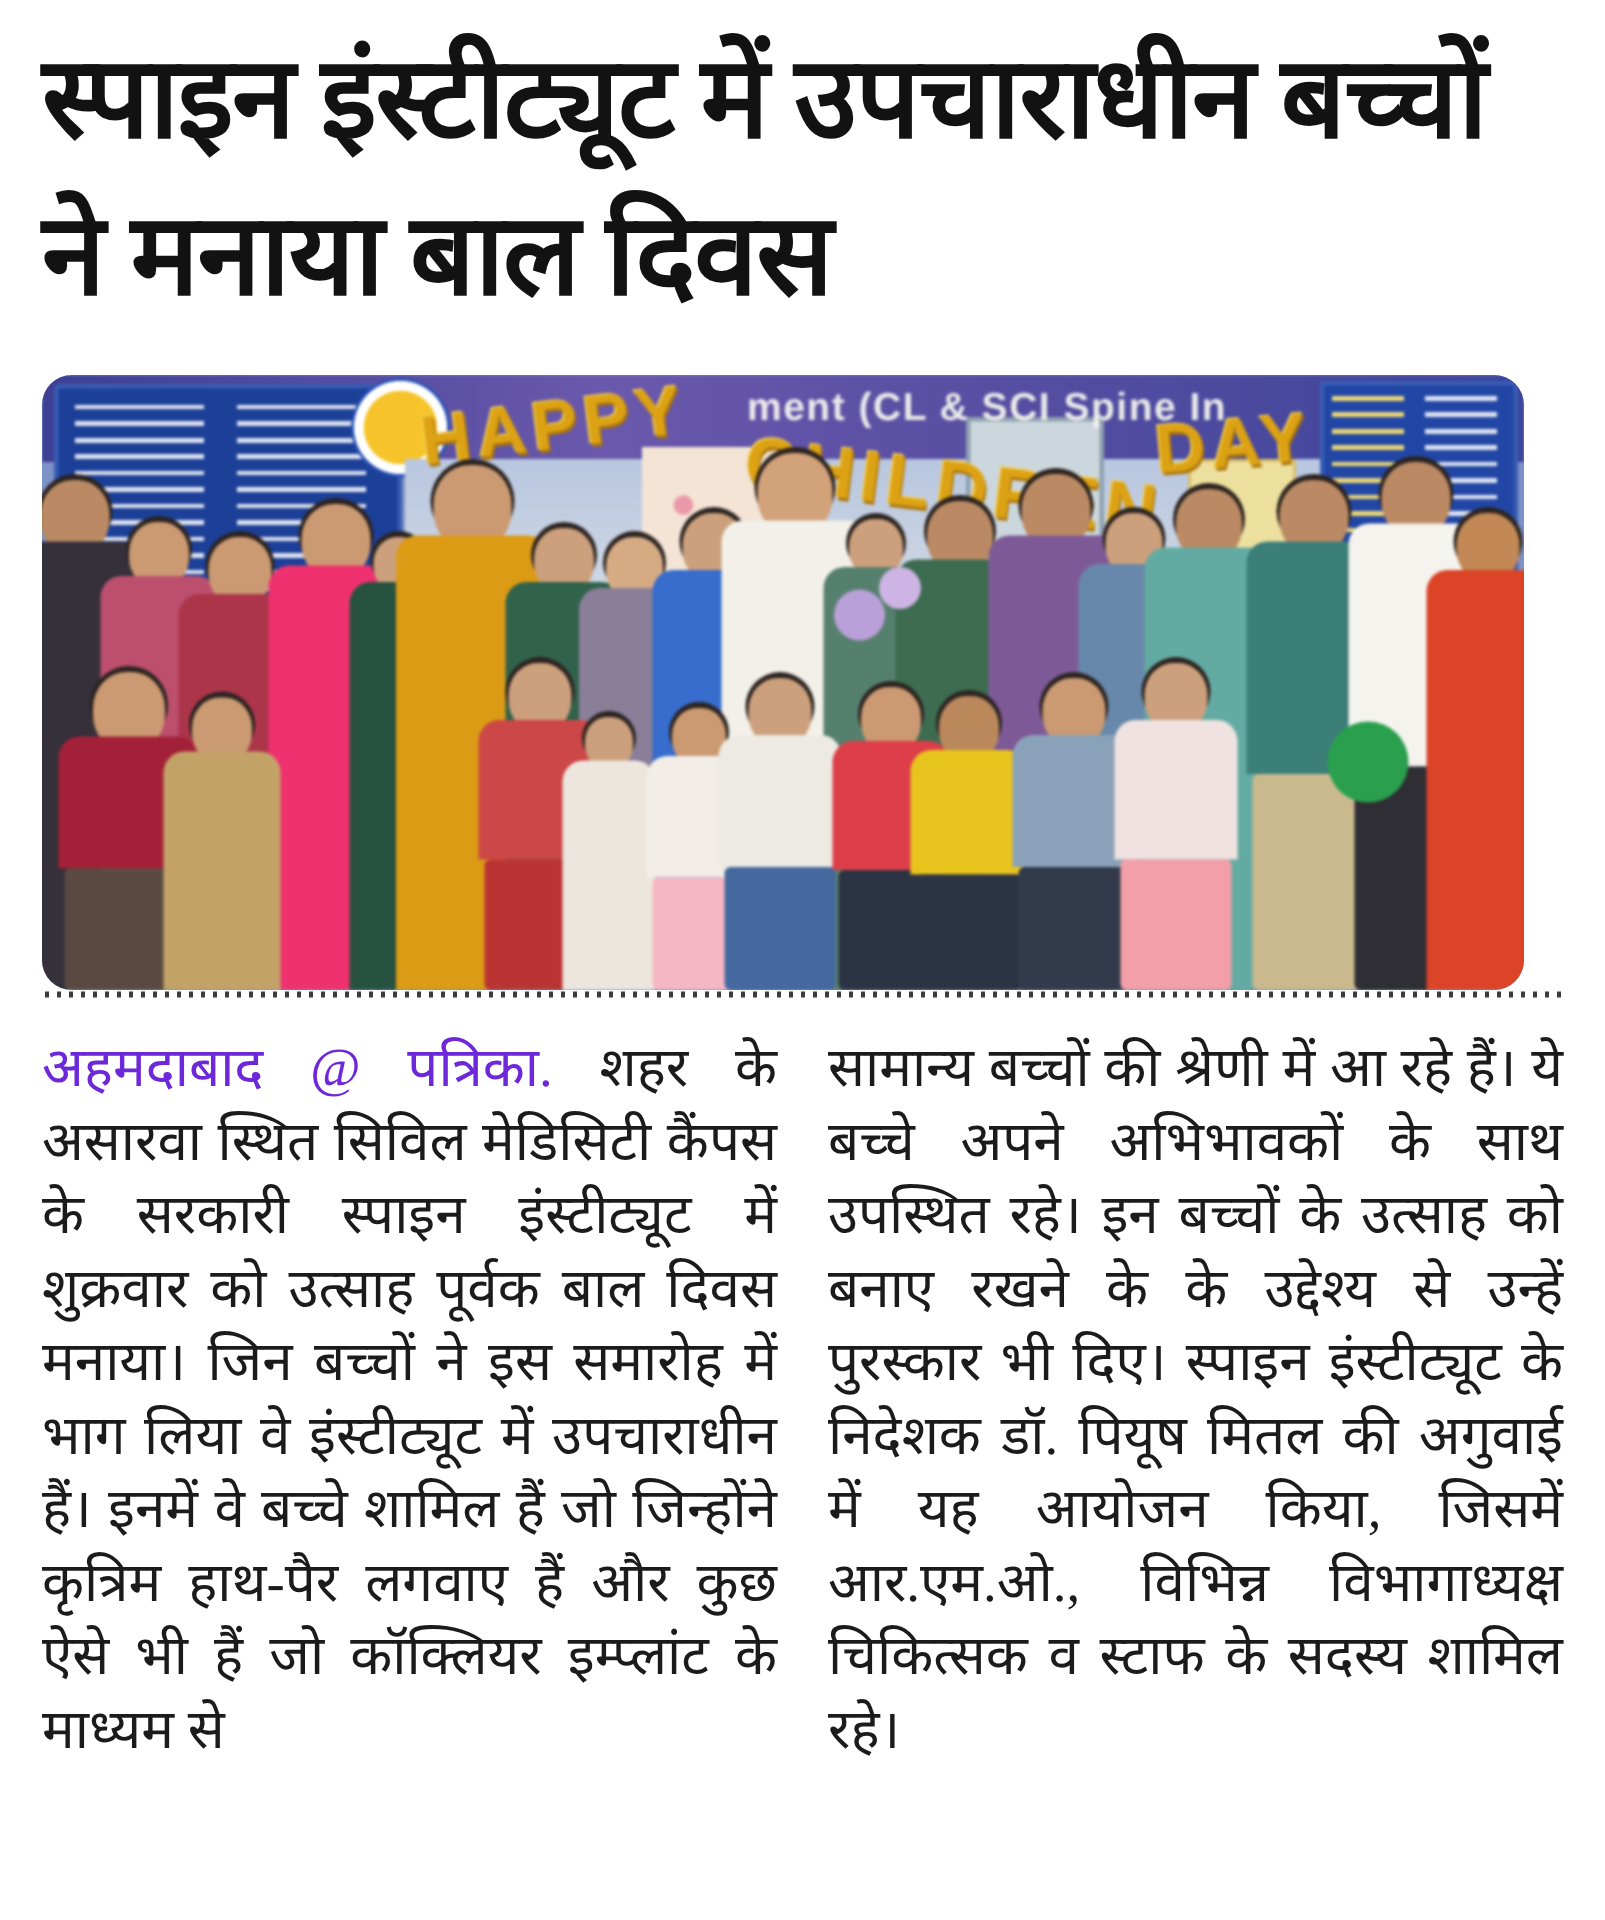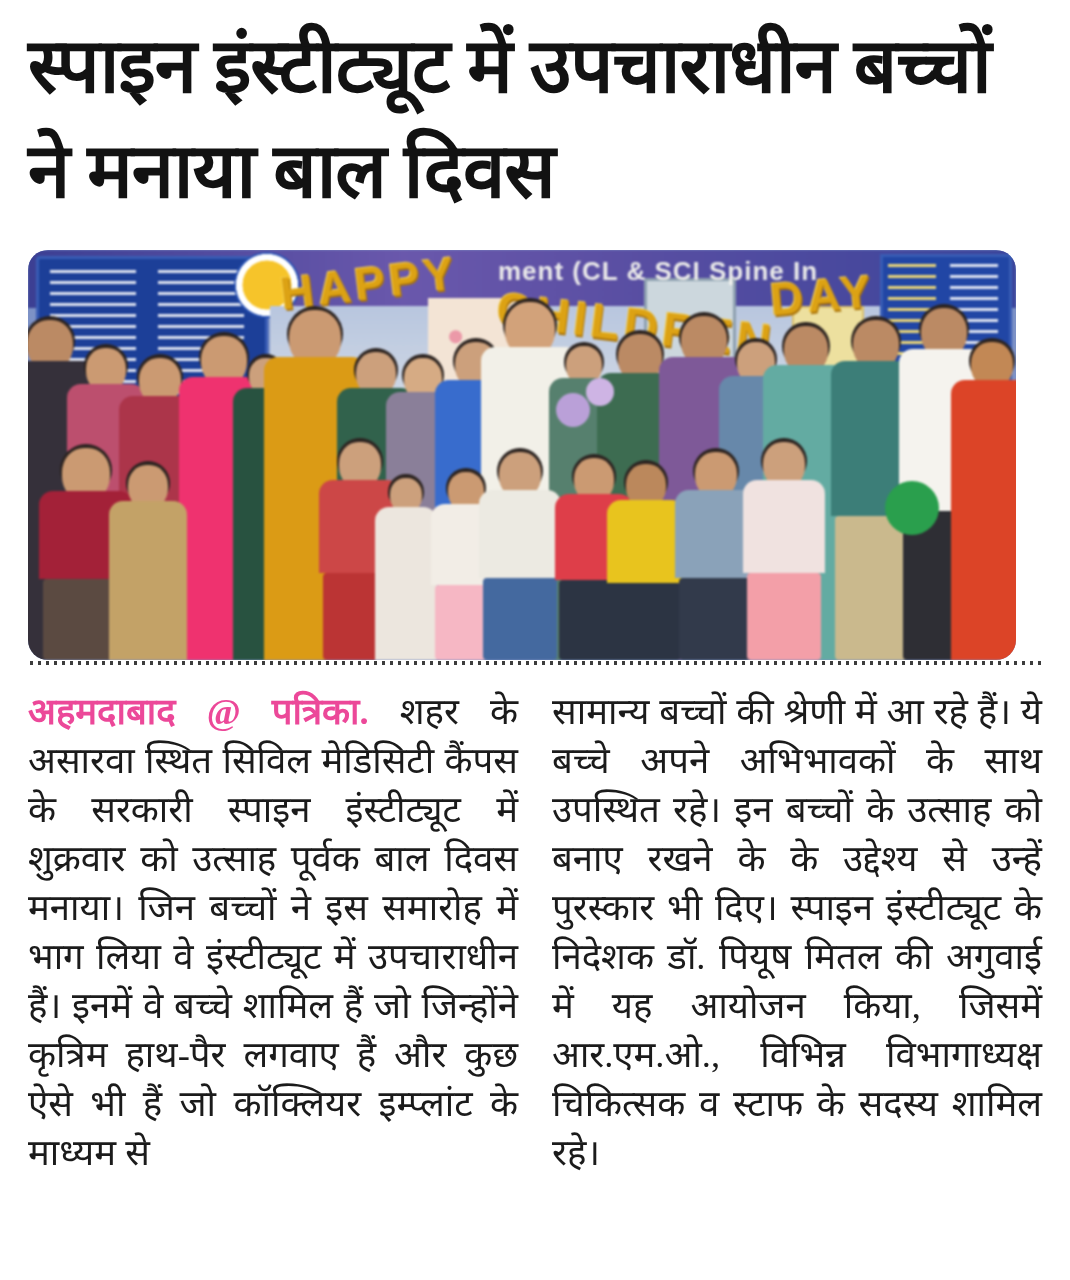--- a/index.html
+++ b/index.html
@@ -55,21 +55,21 @@
 
   
   .caption{font-size:37px;line-height:1.2;color:#101010;margin:16px 0 14px 2px;}
   .dotted-sep{height:5px;width:1012px;margin:0 0 22px 2px;
               background-image:repeating-linear-gradient(90deg,#3c3c3c 0 3px,transparent 3px 8px);
               background-size:100% 4px;background-repeat:no-repeat;background-position:0 1px;}
 
   
   .columns{display:flex;gap:34px;}
   .col{width:490px;font-size:36.5px;line-height:49px;text-align:justify;color:#1b1b1b;}
-  .dateline{font-weight:bold;color:#ec4899;}
+  .dateline{font-weight:normal;color:#6d28d9;}
 </style>
 </head>
 <body>
 
 <div class="page">
 
   <h1 class="headline">स्पाइन इंस्टीट्यूट में उपचाराधीन बच्चों ने मनाया बाल दिवस</h1>
 
   <div class="photo">
     <div class="scene">

